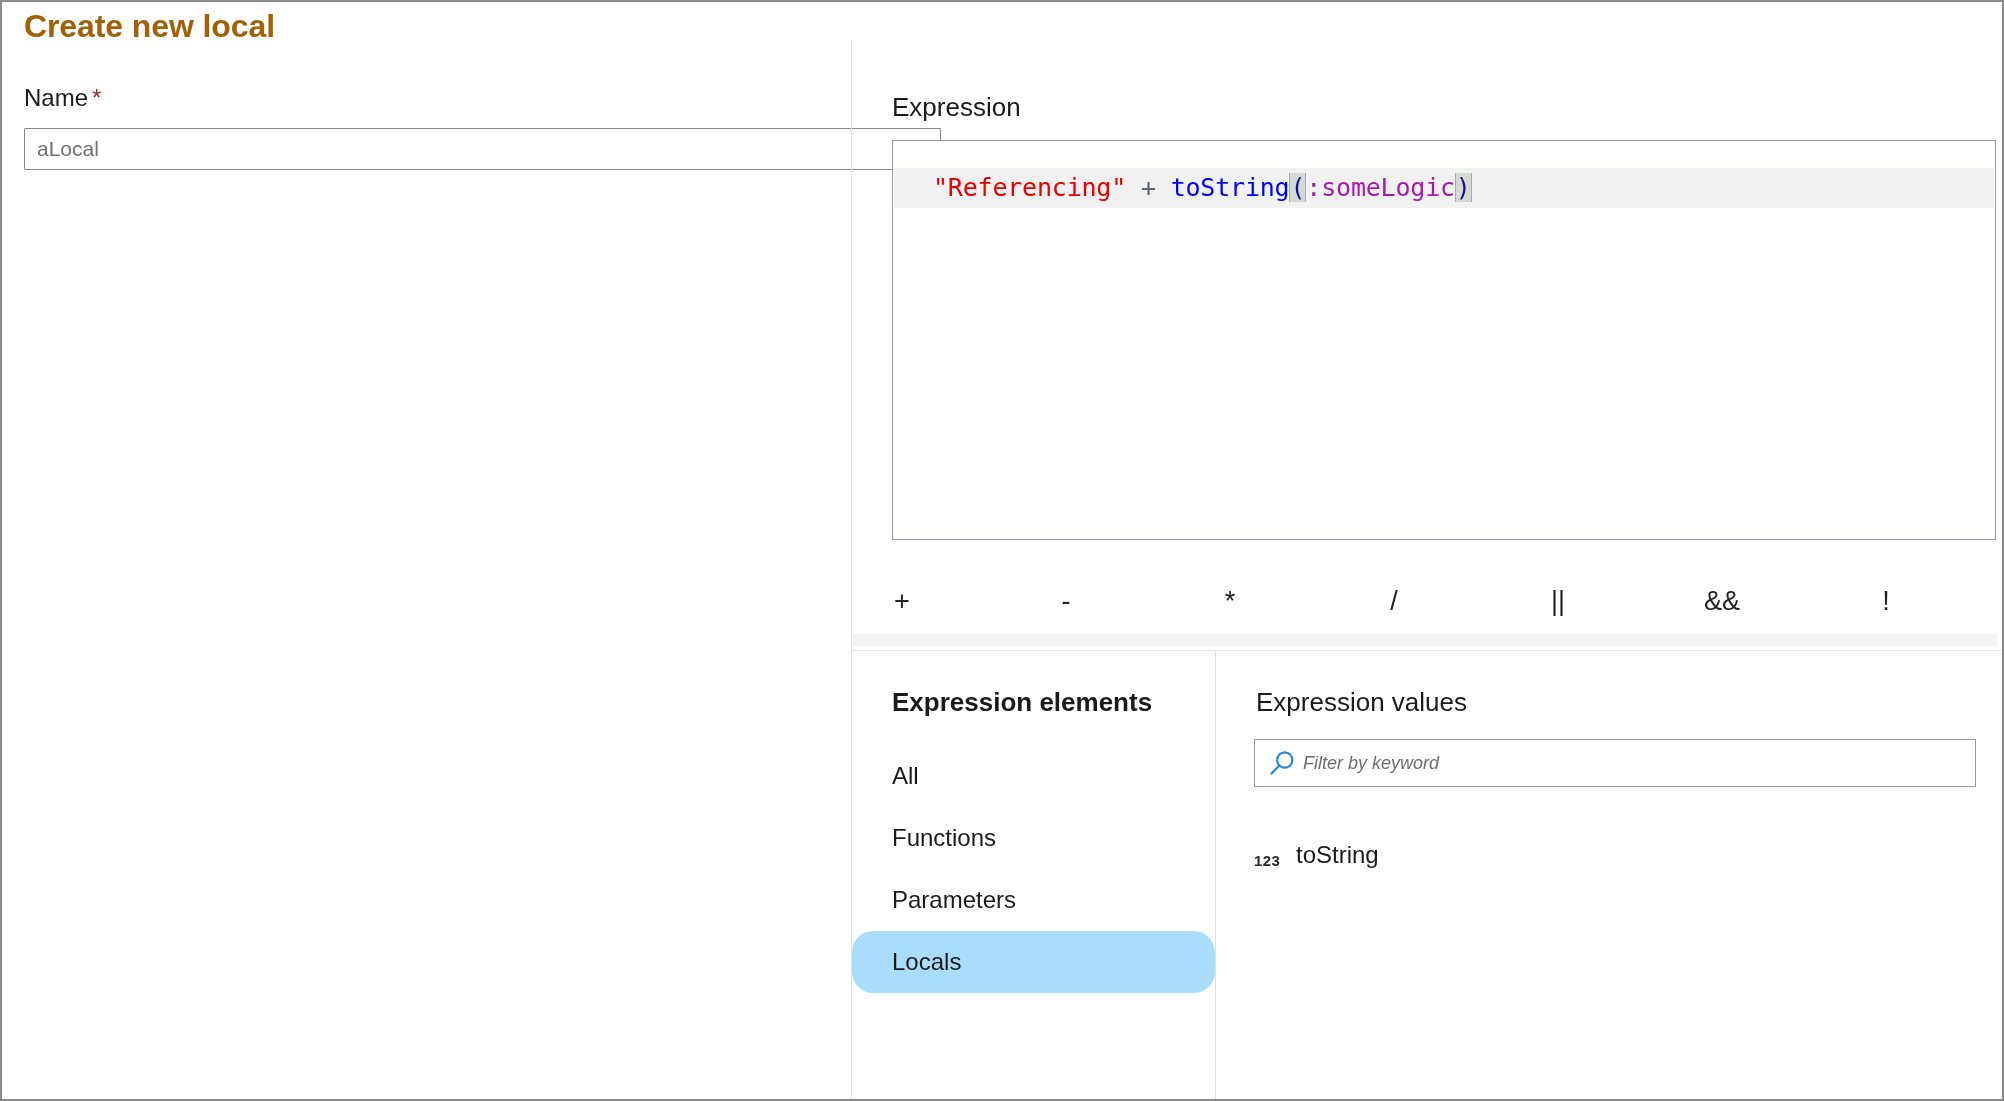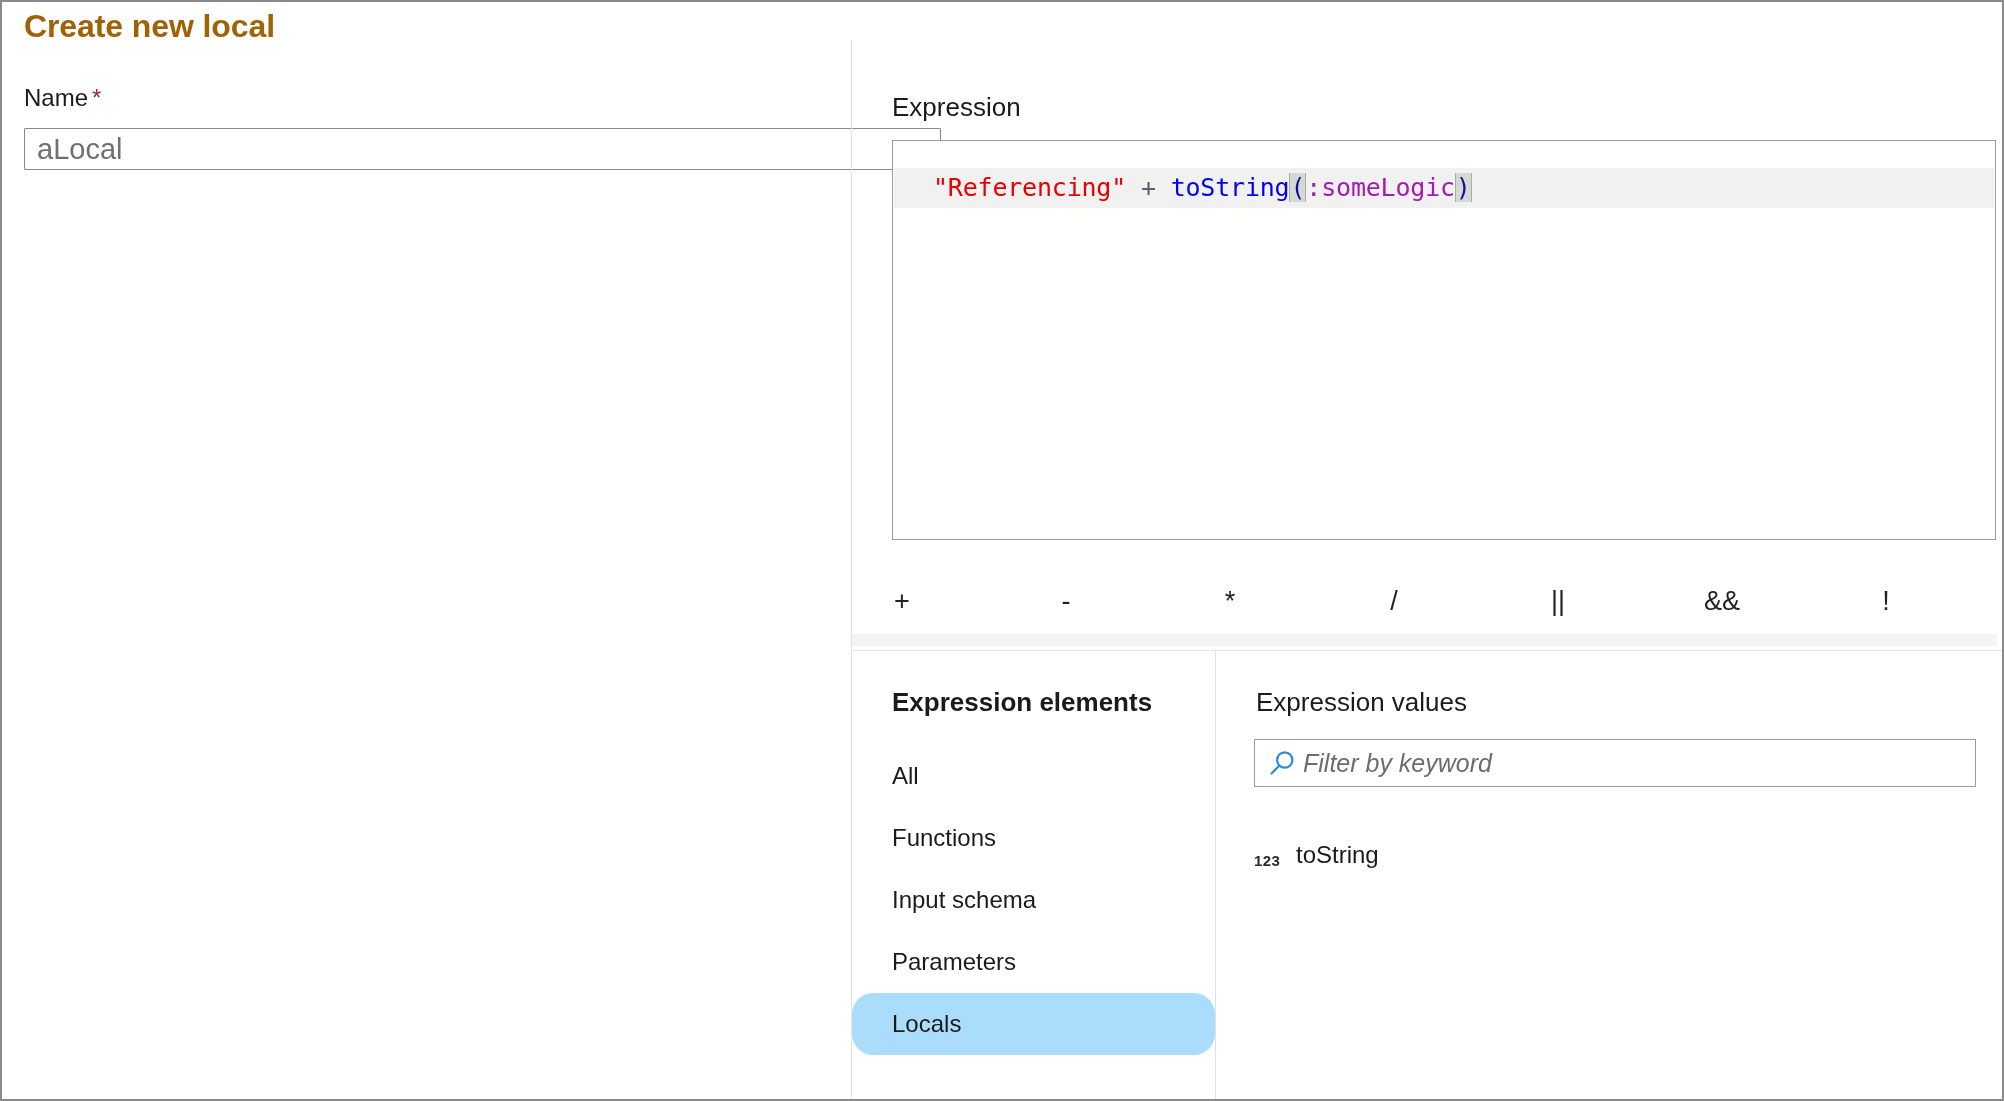--- a/index.html
+++ b/index.html
@@ -60,21 +60,21 @@
   .name-input {
     position: absolute;
     left: 22px;
     top: 86px;
     width: 917px;
     height: 42px;
     box-sizing: border-box;
     border: 1px solid #8a8886;
     background: #ffffff;
     font-family: "Liberation Sans", sans-serif;
-    font-size: 29px;
+    font-size: 21px;
     color: #707070;
     padding: 0 12px;
     outline: none;
     border-radius: 1px;
   }
   .name-input::placeholder { color: #707070; opacity: 1; }
 
   
   .v-divider {
     position: absolute;
@@ -278,21 +278,21 @@
     margin-right: 6px;
     flex: 0 0 auto;
   }
   .filter-input {
     flex: 1 1 auto;
     border: none;
     outline: none;
     background: transparent;
     font-family: "Liberation Sans", sans-serif;
     font-style: italic;
-    font-size: 25px;
+    font-size: 18px;
     color: #15803d;
     padding: 0;
   }
   .filter-input::placeholder { color: #6d6d6d; opacity: 1; font-style: italic; }
 
   .values-list {
     position: absolute;
     left: 0;
     right: 0;
     top: 166px;
@@ -361,21 +361,20 @@
 
     <div class="h-divider"></div>
 
     <div class="bottom-split">
 
       <div class="elements-col">
         <div class="elements-heading">Expression elements</div>
         <div class="elements-list">
             <div class="element-item">All</div>
             <div class="element-item">Functions</div>
-            <div class="element-item">Input schema</div>
             <div class="element-item">Parameters</div>
             <div class="element-item selected">Locals</div>
           </div>
       </div>
 
       <div class="values-col">
         <div class="values-heading">Expression values</div>
 
         <div class="filter-wrap">
           <span class="search-icon">

